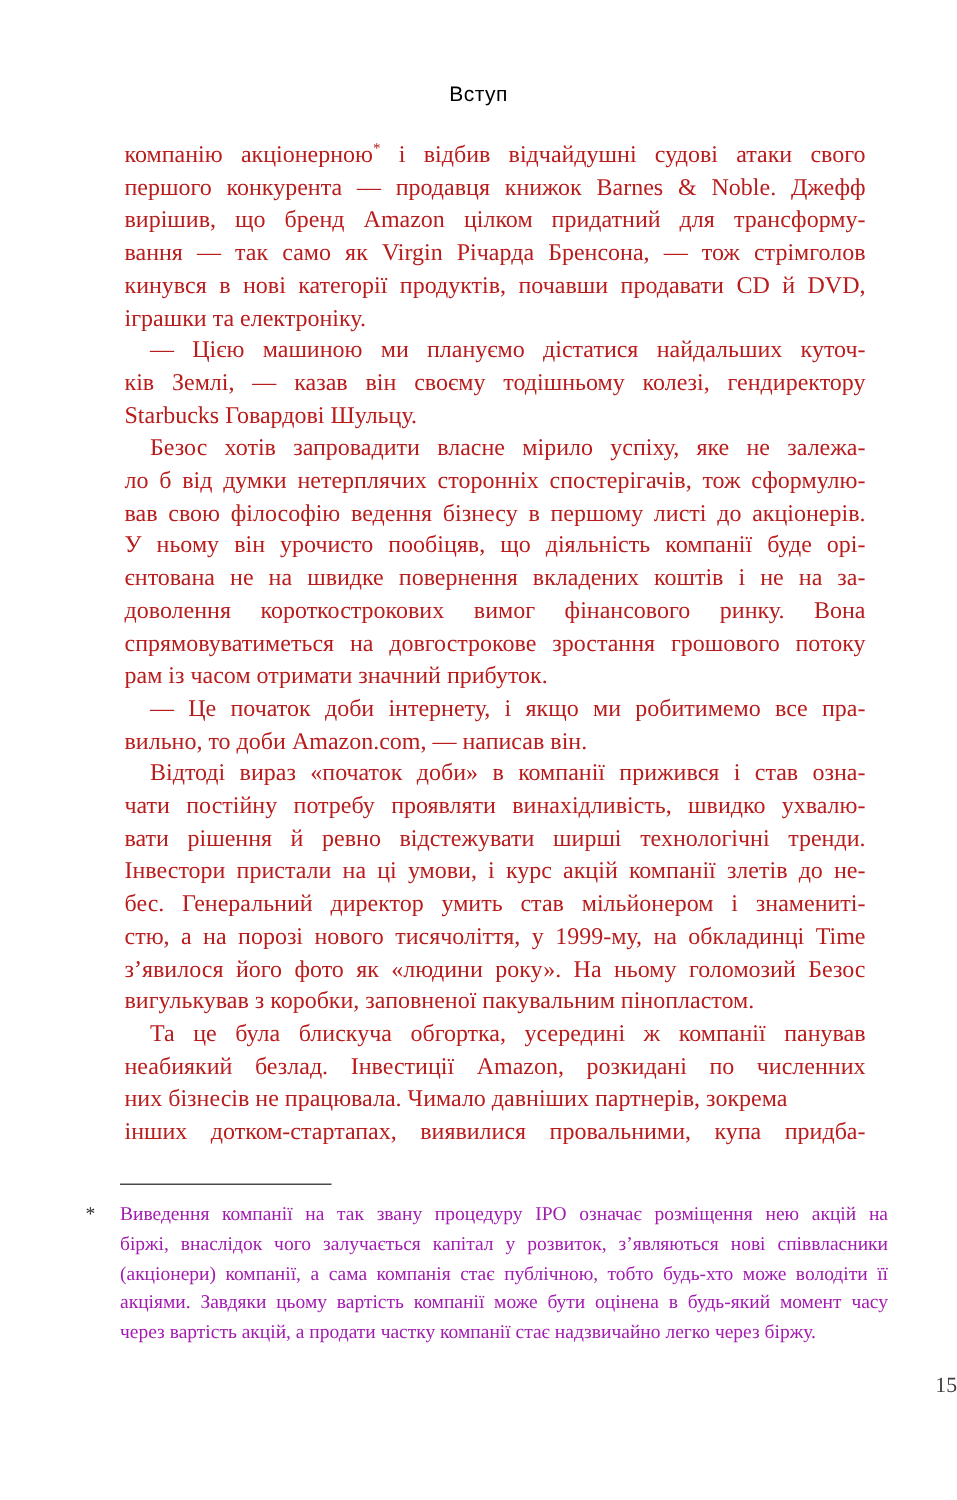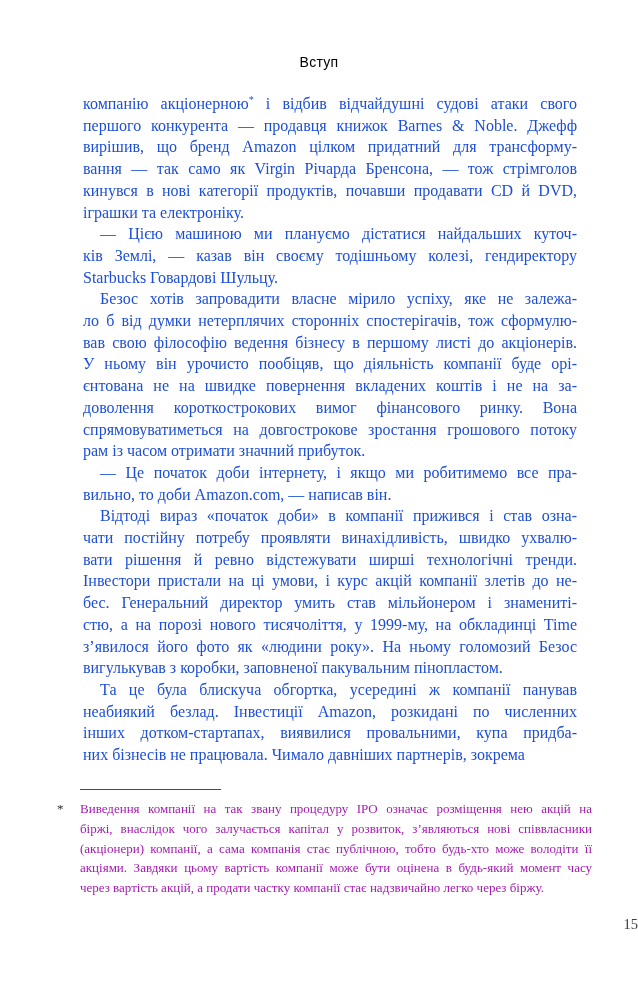--- a/index.html
+++ b/index.html
@@ -26,21 +26,21 @@
     letter-spacing: 0.3px;
     color: #000000;
   }
   .body-text {
     position: absolute;
     top: 93px;
     left: 83px;
     width: 494px;
     font-size: 16px;
     line-height: 21.7px;
-    color: #1d4ed8;
+    color: #b91c1c;
   }
   .para { margin: 0; padding: 0; }
   .line {
     text-align: justify;
     text-align-last: justify;
     white-space: normal;
   }
   .line.last {
     text-align: center;
     text-align-last: left;
@@ -127,22 +127,22 @@
         <div class="line">вати рішення й ревно відстежувати ширші технологічні тренди.</div>
         <div class="line">Інвестори пристали на ці умови, і курс акцій компанії злетів до не-</div>
         <div class="line">бес. Генеральний директор умить став мільйонером і знамениті-</div>
         <div class="line">стю, а на порозі нового тисячоліття, у 1999-му, на обкладинці Time</div>
         <div class="line">з’явилося його фото як «людини року». На ньому голомозий Безос</div>
         <div class="line last">вигулькував з коробки, заповненої пакувальним пінопластом.</div>
       </div>
       <div class="para">
         <div class="line indent">Та це була блискуча обгортка, усередині ж компанії панував</div>
         <div class="line">неабиякий безлад. Інвестиції Amazon, розкидані по численних</div>
+        <div class="line last">них бізнесів не працювала. Чимало давніших партнерів, зокрема</div>
         <div class="line">інших дотком-стартапах, виявилися провальними, купа придба-</div>
-        <div class="line last">них бізнесів не працювала. Чимало давніших партнерів, зокрема</div>
       </div>
     </div>
 
   <div class="fn-rule"></div>
 
   <div class="fn-marker">*</div>
 
   <div class="footnote">
       <div class="line">Виведення компанії на так звану процедуру IPO означає розміщення нею акцій на</div>
       <div class="line">біржі, внаслідок чого залучається капітал у розвиток, з’являються нові співвласники</div>

